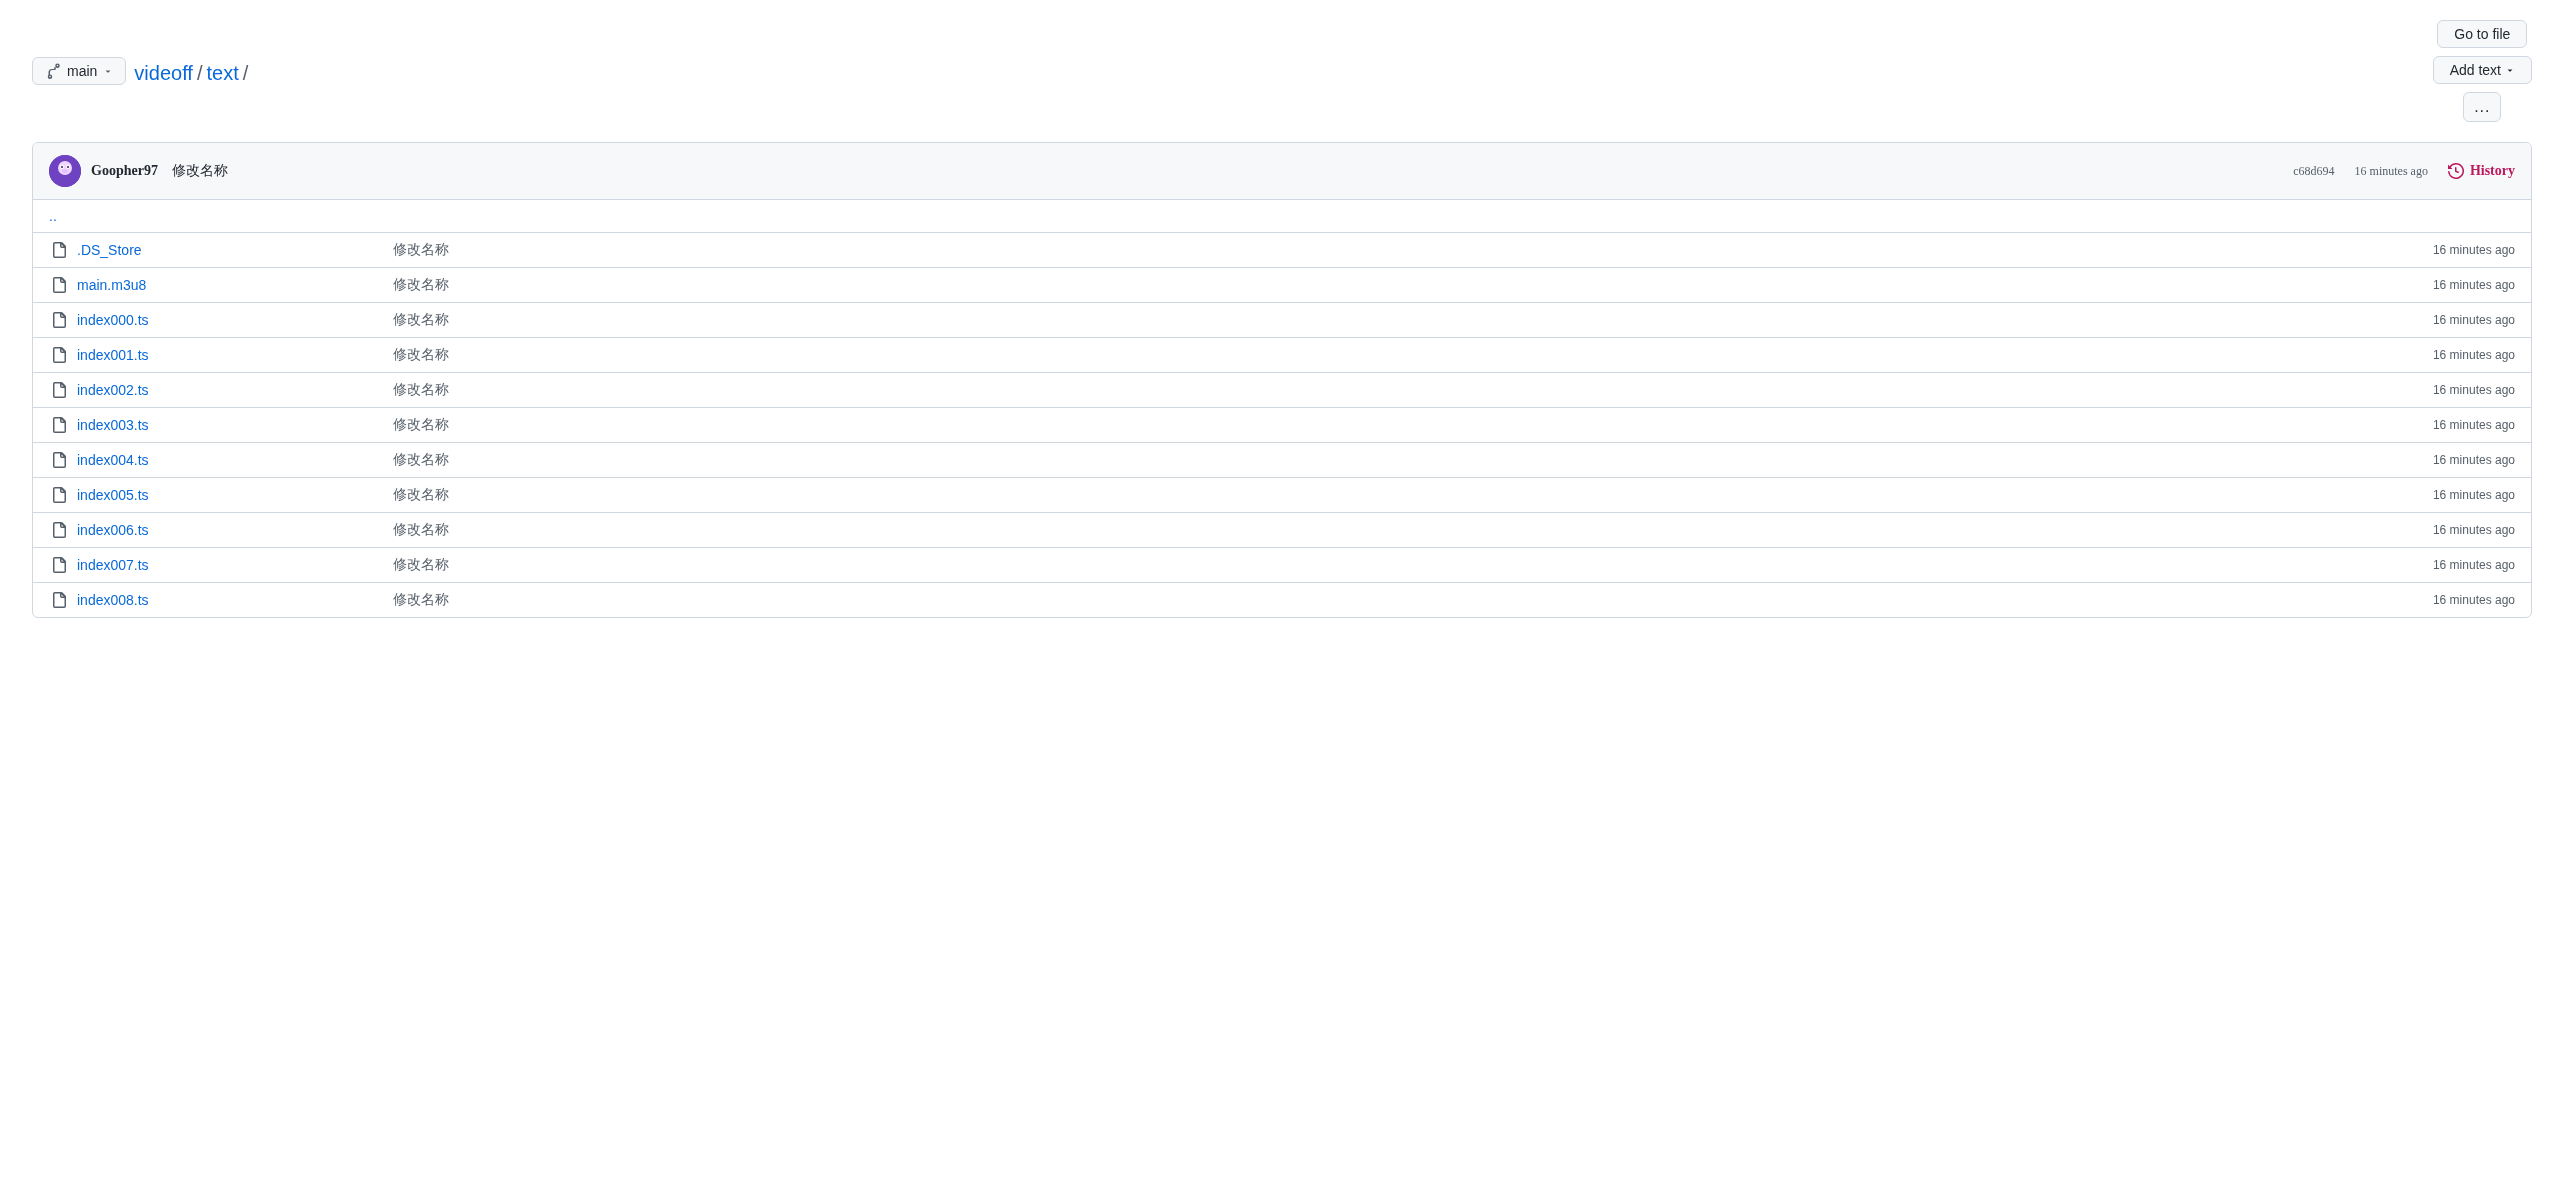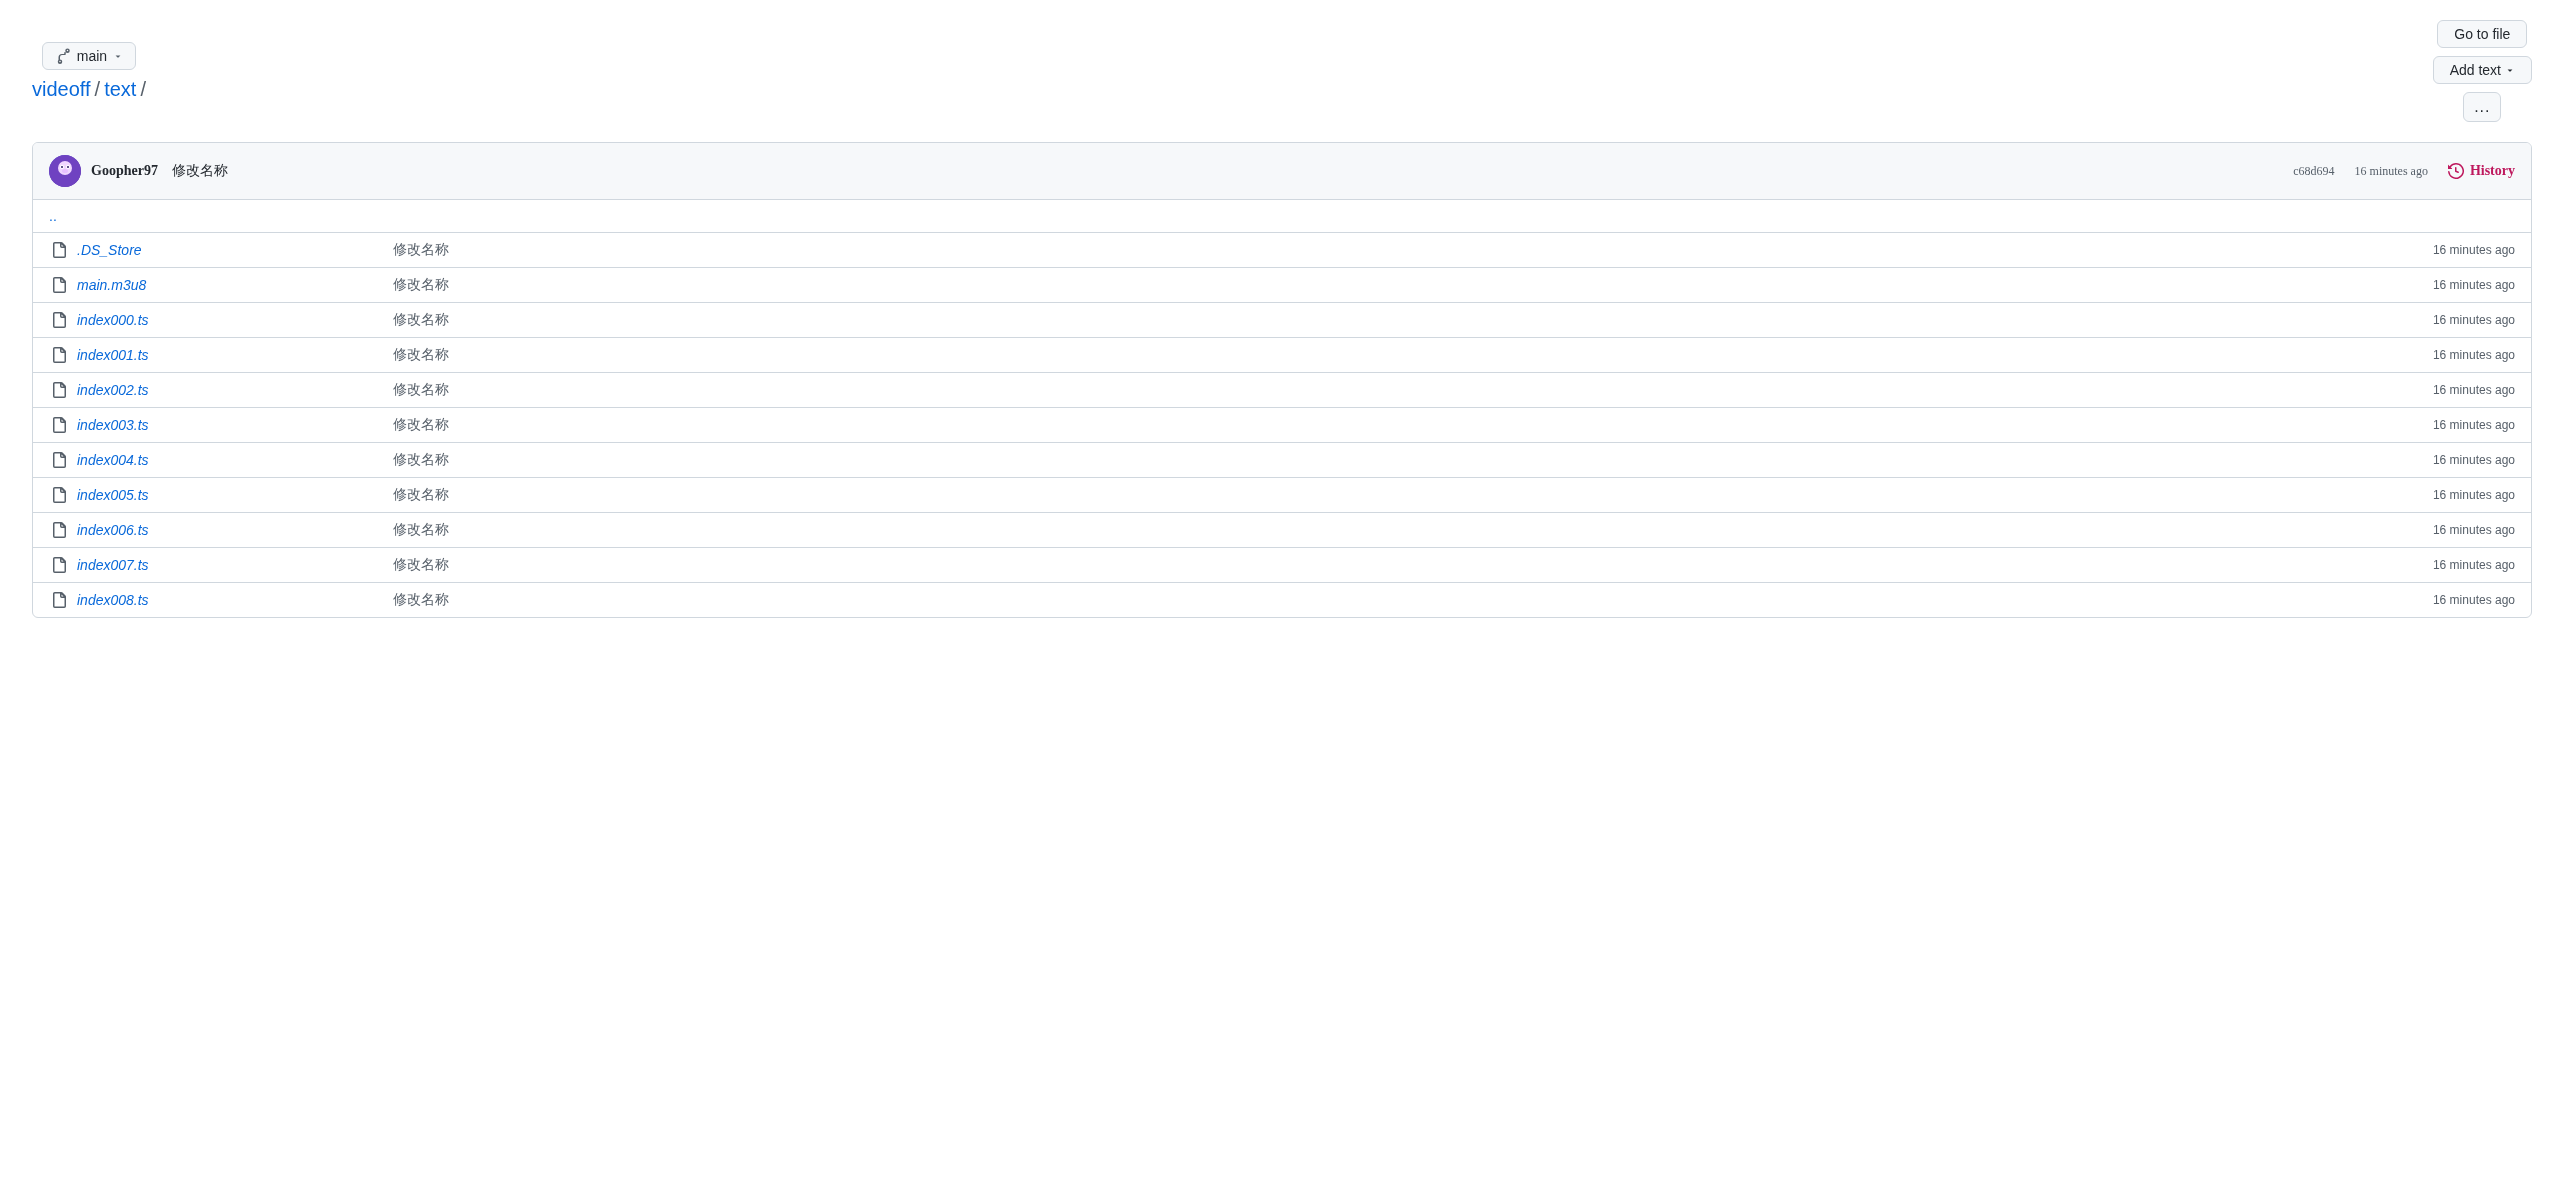--- a/index.html
+++ b/index.html
@@ -18,23 +18,22 @@
 
     .toolbar {
       display: flex;
       align-items: center;
       justify-content: space-between;
       margin-bottom: 20px;
     }
 
     .toolbar-left {
       display: flex;
-      align-items: center;
+      align-items: flex-end;
       gap: 8px;
-      flex-direction: column;
     }
 
     .branch-selector {
       display: flex;
       align-items: center;
       gap: 6px;
       border: 1px solid #d0d7de;
       border-radius: 6px;
       padding: 5px 12px;
       cursor: pointer;
@@ -214,21 +213,20 @@
       flex-shrink: 0;
       color: #57606a;
       margin-right: 8px;
     }
 
     .file-name {
       flex: 0 0 300px;
       color: #0969da;
       text-decoration: none;
       font-size: 14px;
-      font-style: italic;
     }
 
     .file-commit {
       flex: 1;
       color: #57606a;
       font-size: 14px;
       padding: 0 16px;
     }
 
     .file-time {

